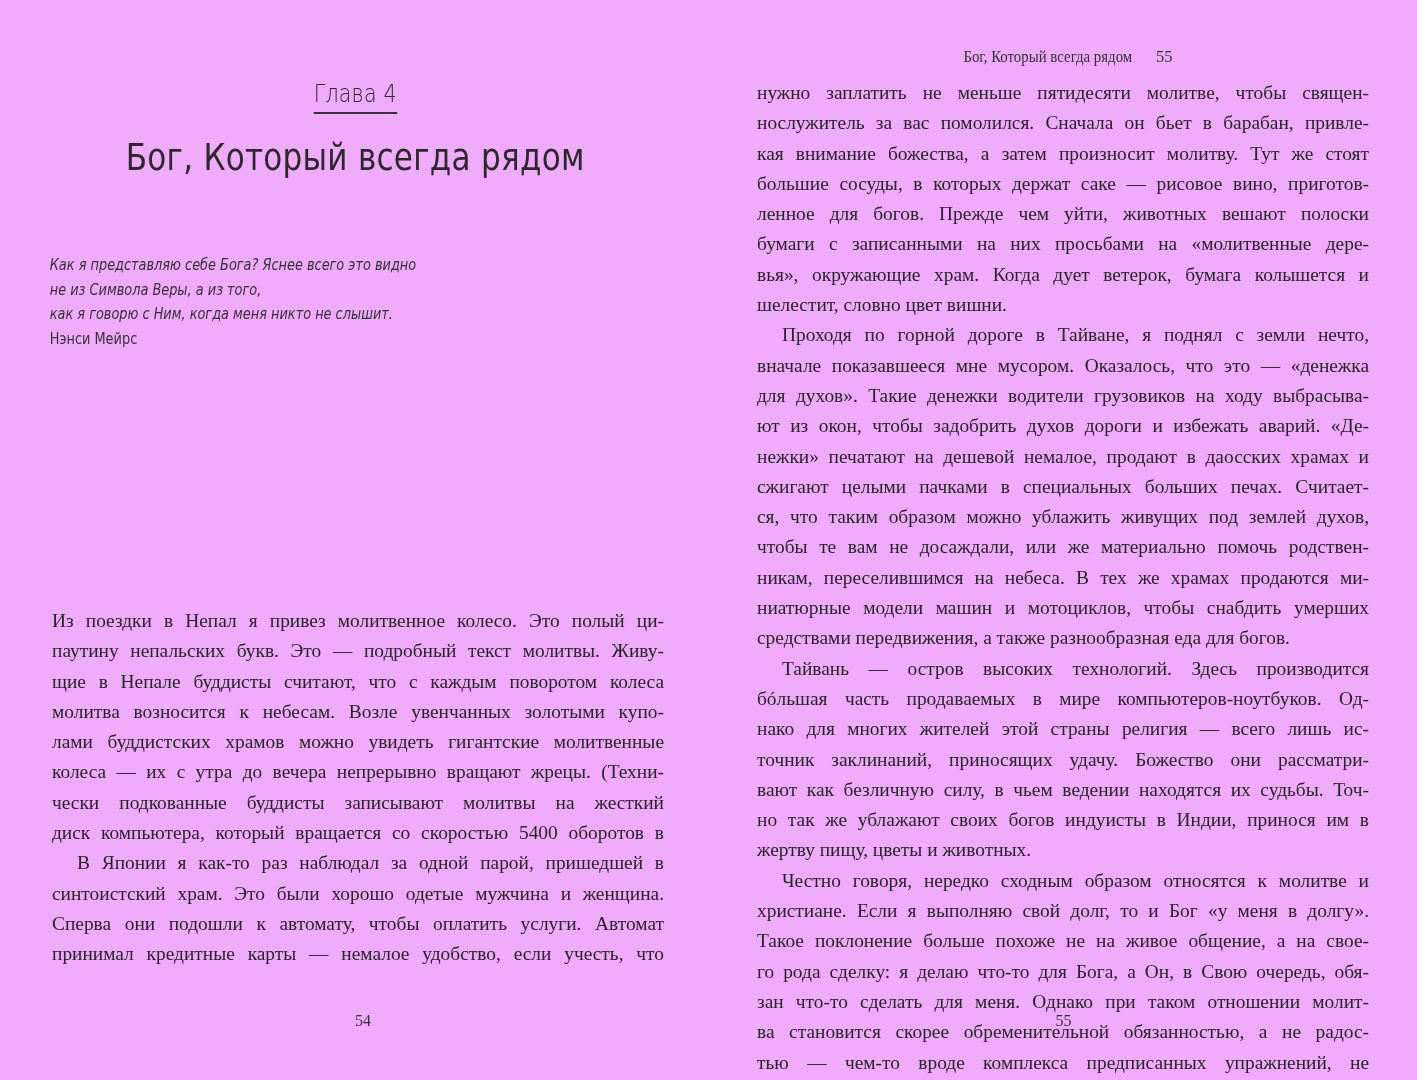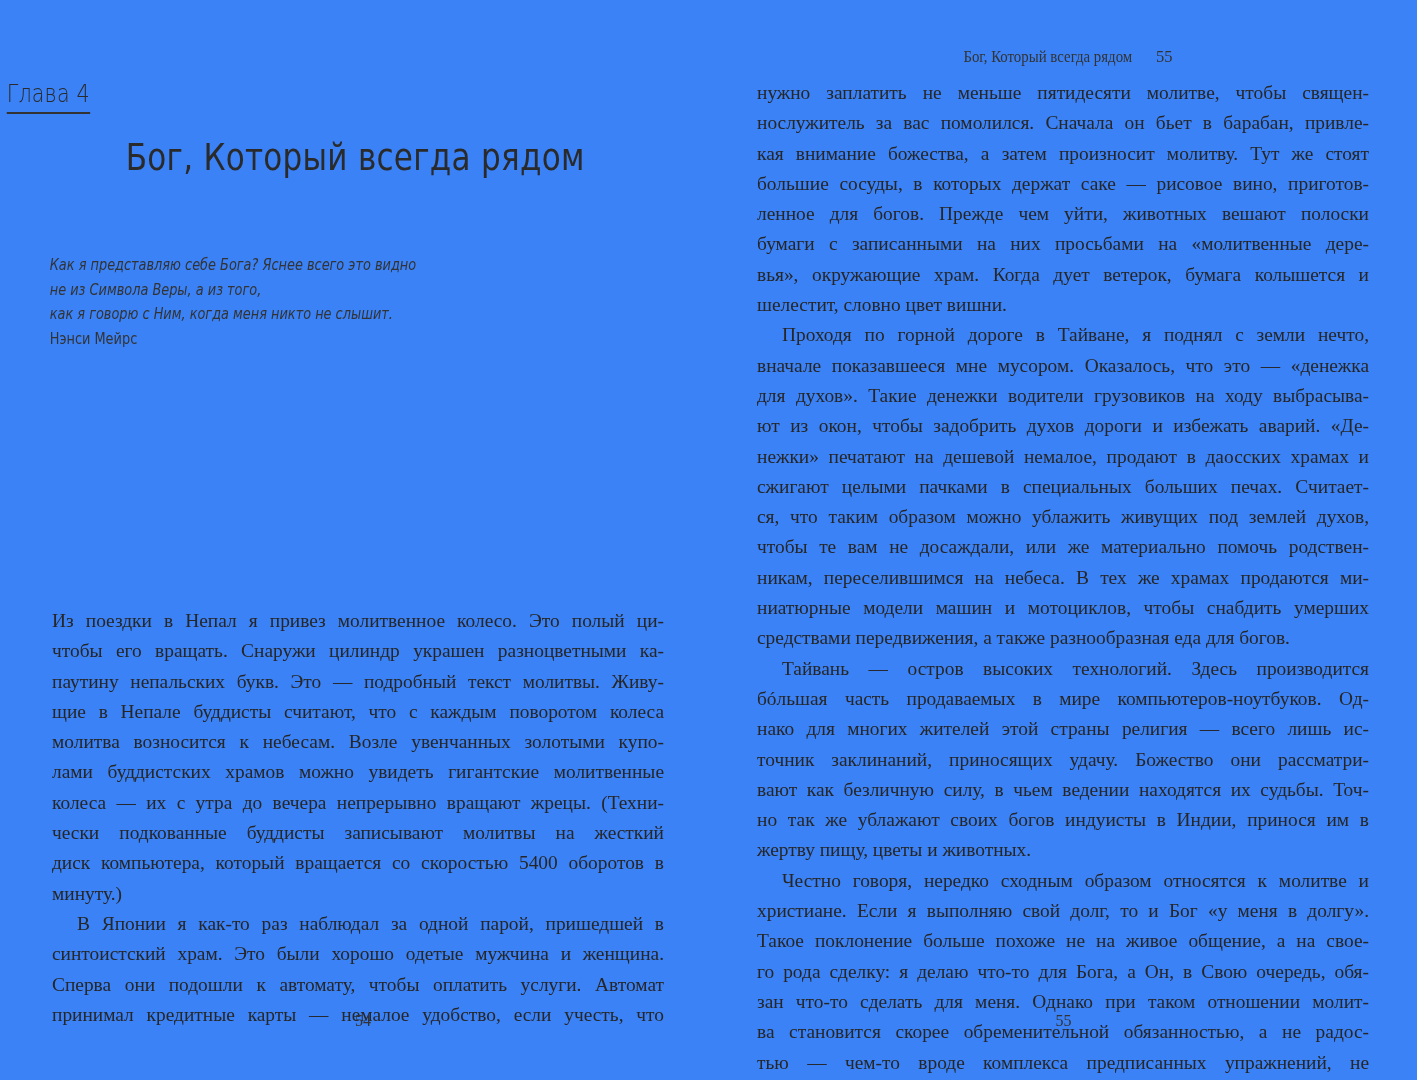--- a/index.html
+++ b/index.html
@@ -11,32 +11,32 @@
       width: 1417px;
       height: 1080px;
       position: relative;
       overflow: hidden;
       color: #262626;
     }
     .page {
       position: absolute;
       top: 0;
       height: 1080px;
-      background: #3b82f6;
+      background: #f0abfc;
     }
     .page-left { left: 0; width: 710px; }
     .page-right { left: 710px; width: 707px; }
 
     
     .chapter-label {
       position: absolute;
       top: 80px;
       left: 0;
       width: 710px;
-      text-align: left;
+      text-align: center;
       font-family: "DejaVu Sans", sans-serif;
       font-size: 24px;
       font-weight: 300;
       letter-spacing: 0.2px;
       color: #2a2a2a;
     }
     .chapter-label span {
       display: inline-block;
       padding-bottom: 4px;
       border-bottom: 2px solid #333;
@@ -153,29 +153,27 @@
   </div>
   <div class="epigraph">
     <span class="line">Как я представляю себе Бога? Яснее всего это видно</span>
     <span class="line">не из Символа Веры, а из того,</span>
     <span class="line">как я говорю с Ним, когда меня никто не слышит.</span>
     <span class="author">Нэнси Мейрс</span>
   </div>
 
   <div class="body-text left-body">
     <span class="ln">Из поездки в Непал я привез молитвенное колесо. Это полый ци-</span>
-    <span class="ln">чтобы его вращать. Снаружи цилиндр украшен разноцветными ка-</span>
     <span class="ln">паутину непальских букв. Это — подробный текст молитвы. Живу-</span>
     <span class="ln">щие в Непале буддисты считают, что с каждым поворотом колеса</span>
     <span class="ln">молитва возносится к небесам. Возле увенчанных золотыми купо-</span>
     <span class="ln">лами буддистских храмов можно увидеть гигантские молитвенные</span>
     <span class="ln">колеса — их с утра до вечера непрерывно вращают жрецы. (Техни-</span>
     <span class="ln">чески подкованные буддисты записывают молитвы на жесткий</span>
     <span class="ln">диск компьютера, который вращается со скоростью 5400 оборотов в</span>
-    <span class="ln last">минуту.)</span>
     <span class="ln indent">В Японии я как-то раз наблюдал за одной парой, пришедшей в</span>
     <span class="ln">синтоистский храм. Это были хорошо одетые мужчина и женщина.</span>
     <span class="ln">Сперва они подошли к автомату, чтобы оплатить услуги. Автомат</span>
     <span class="ln">принимал кредитные карты — немалое удобство, если учесть, что</span>
   </div>
 
   <div class="folio">54</div>
 </div>
 
 <div class="page page-right">

